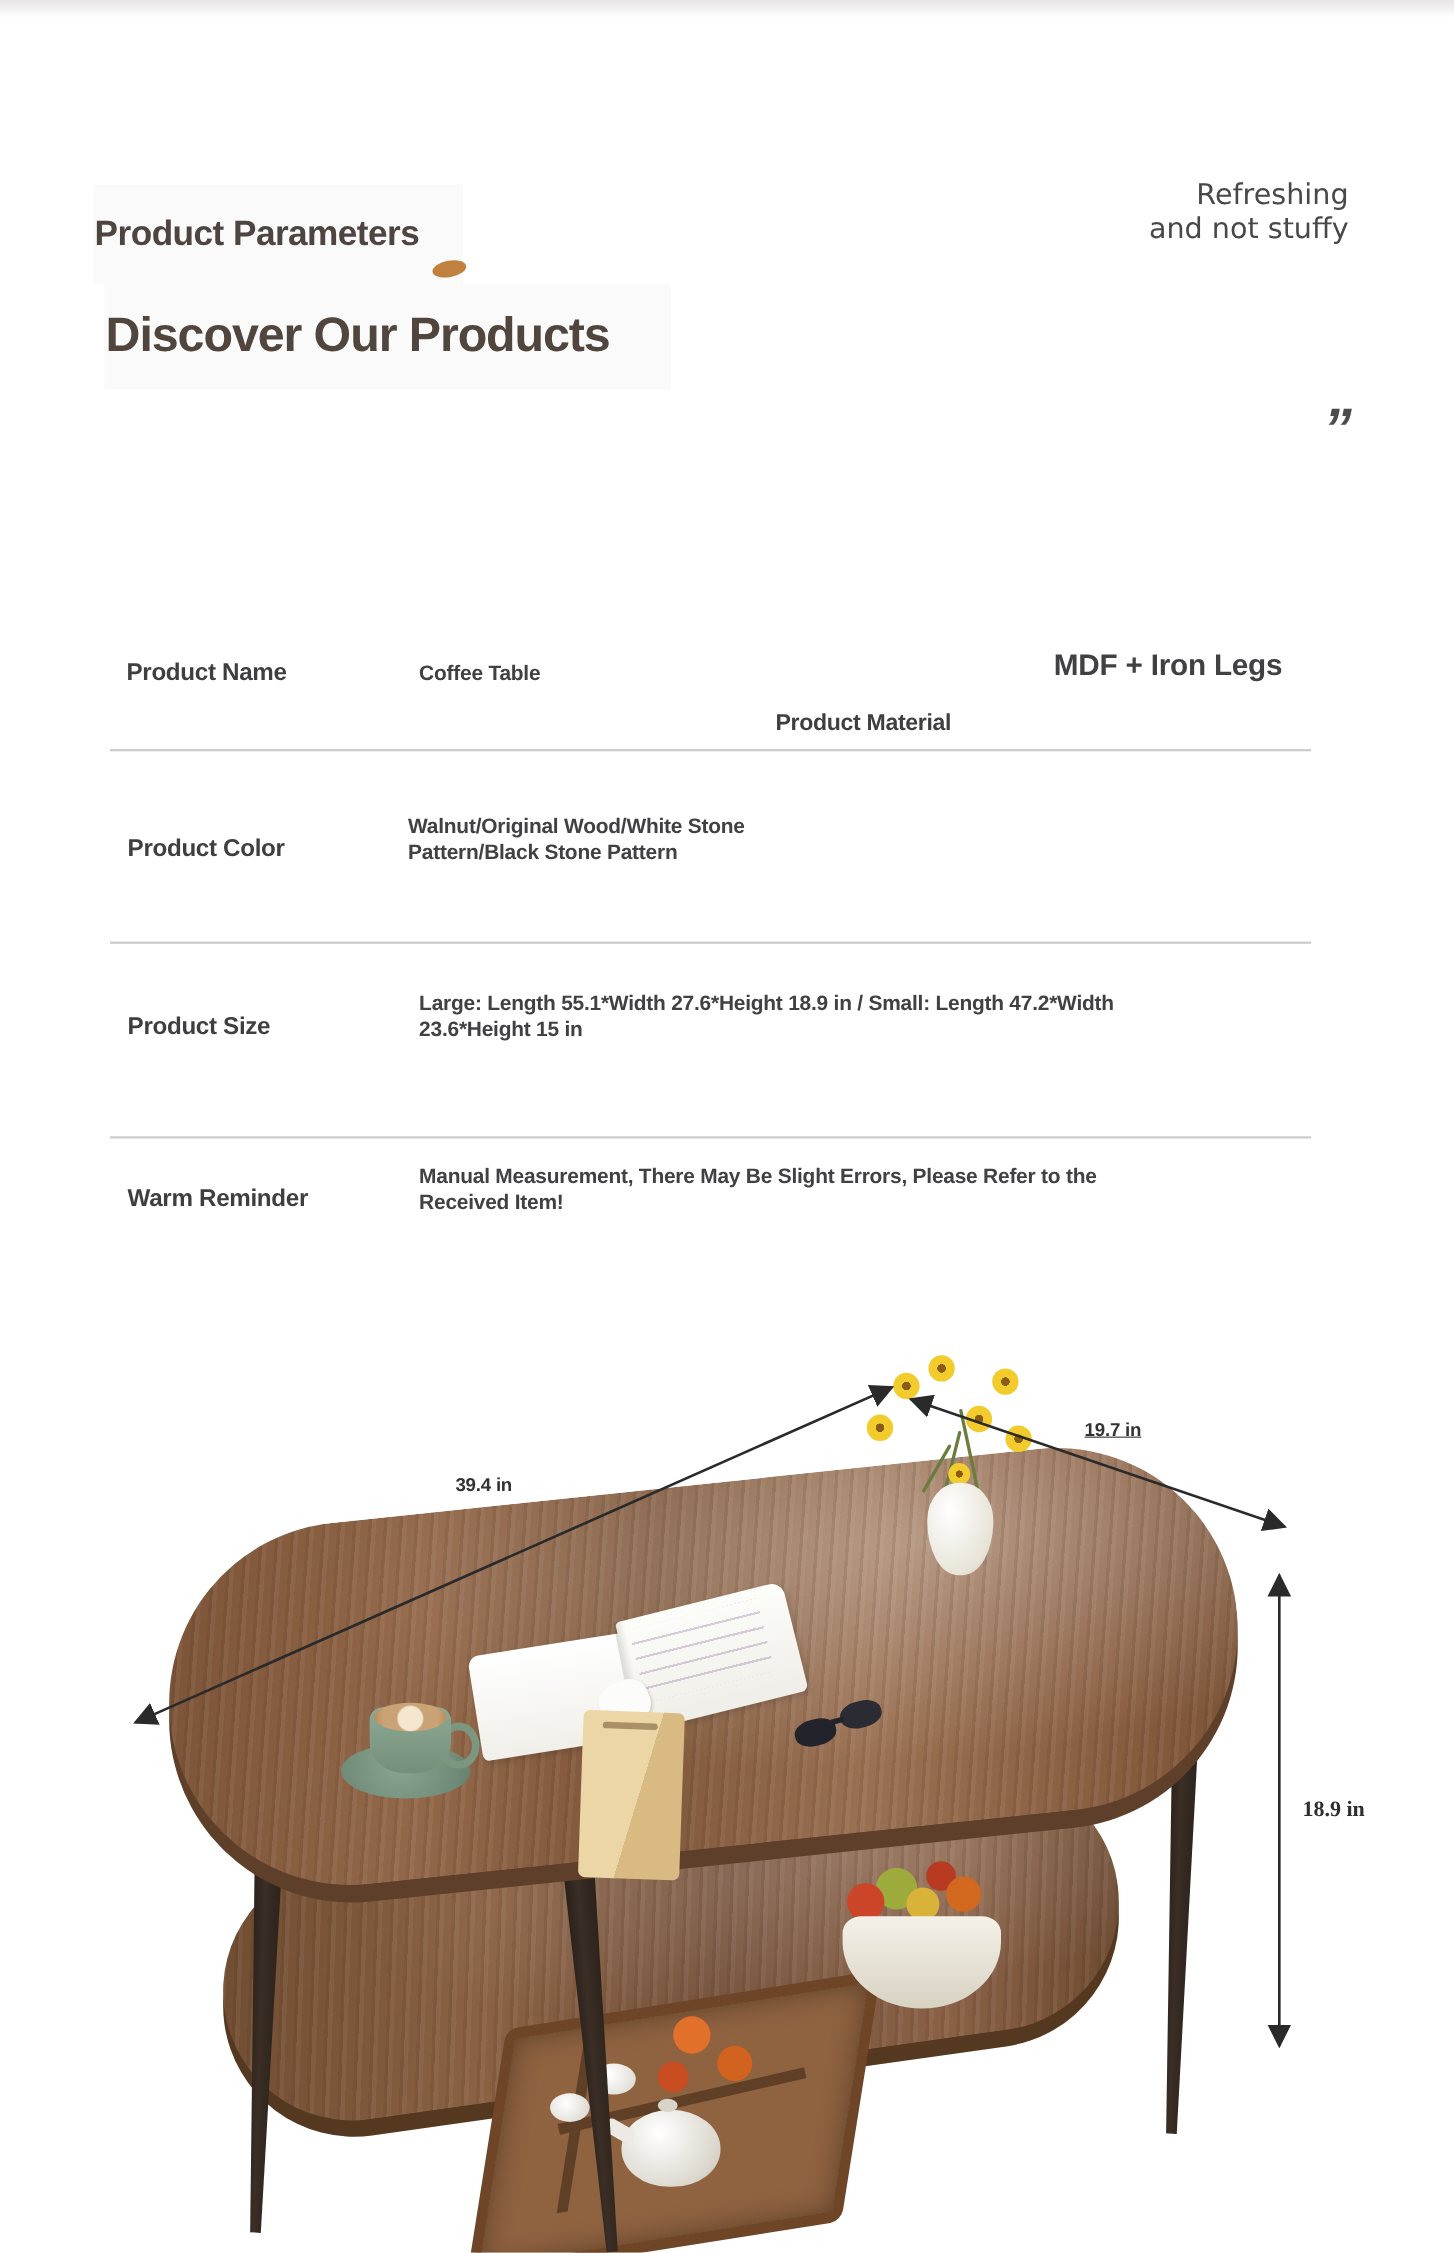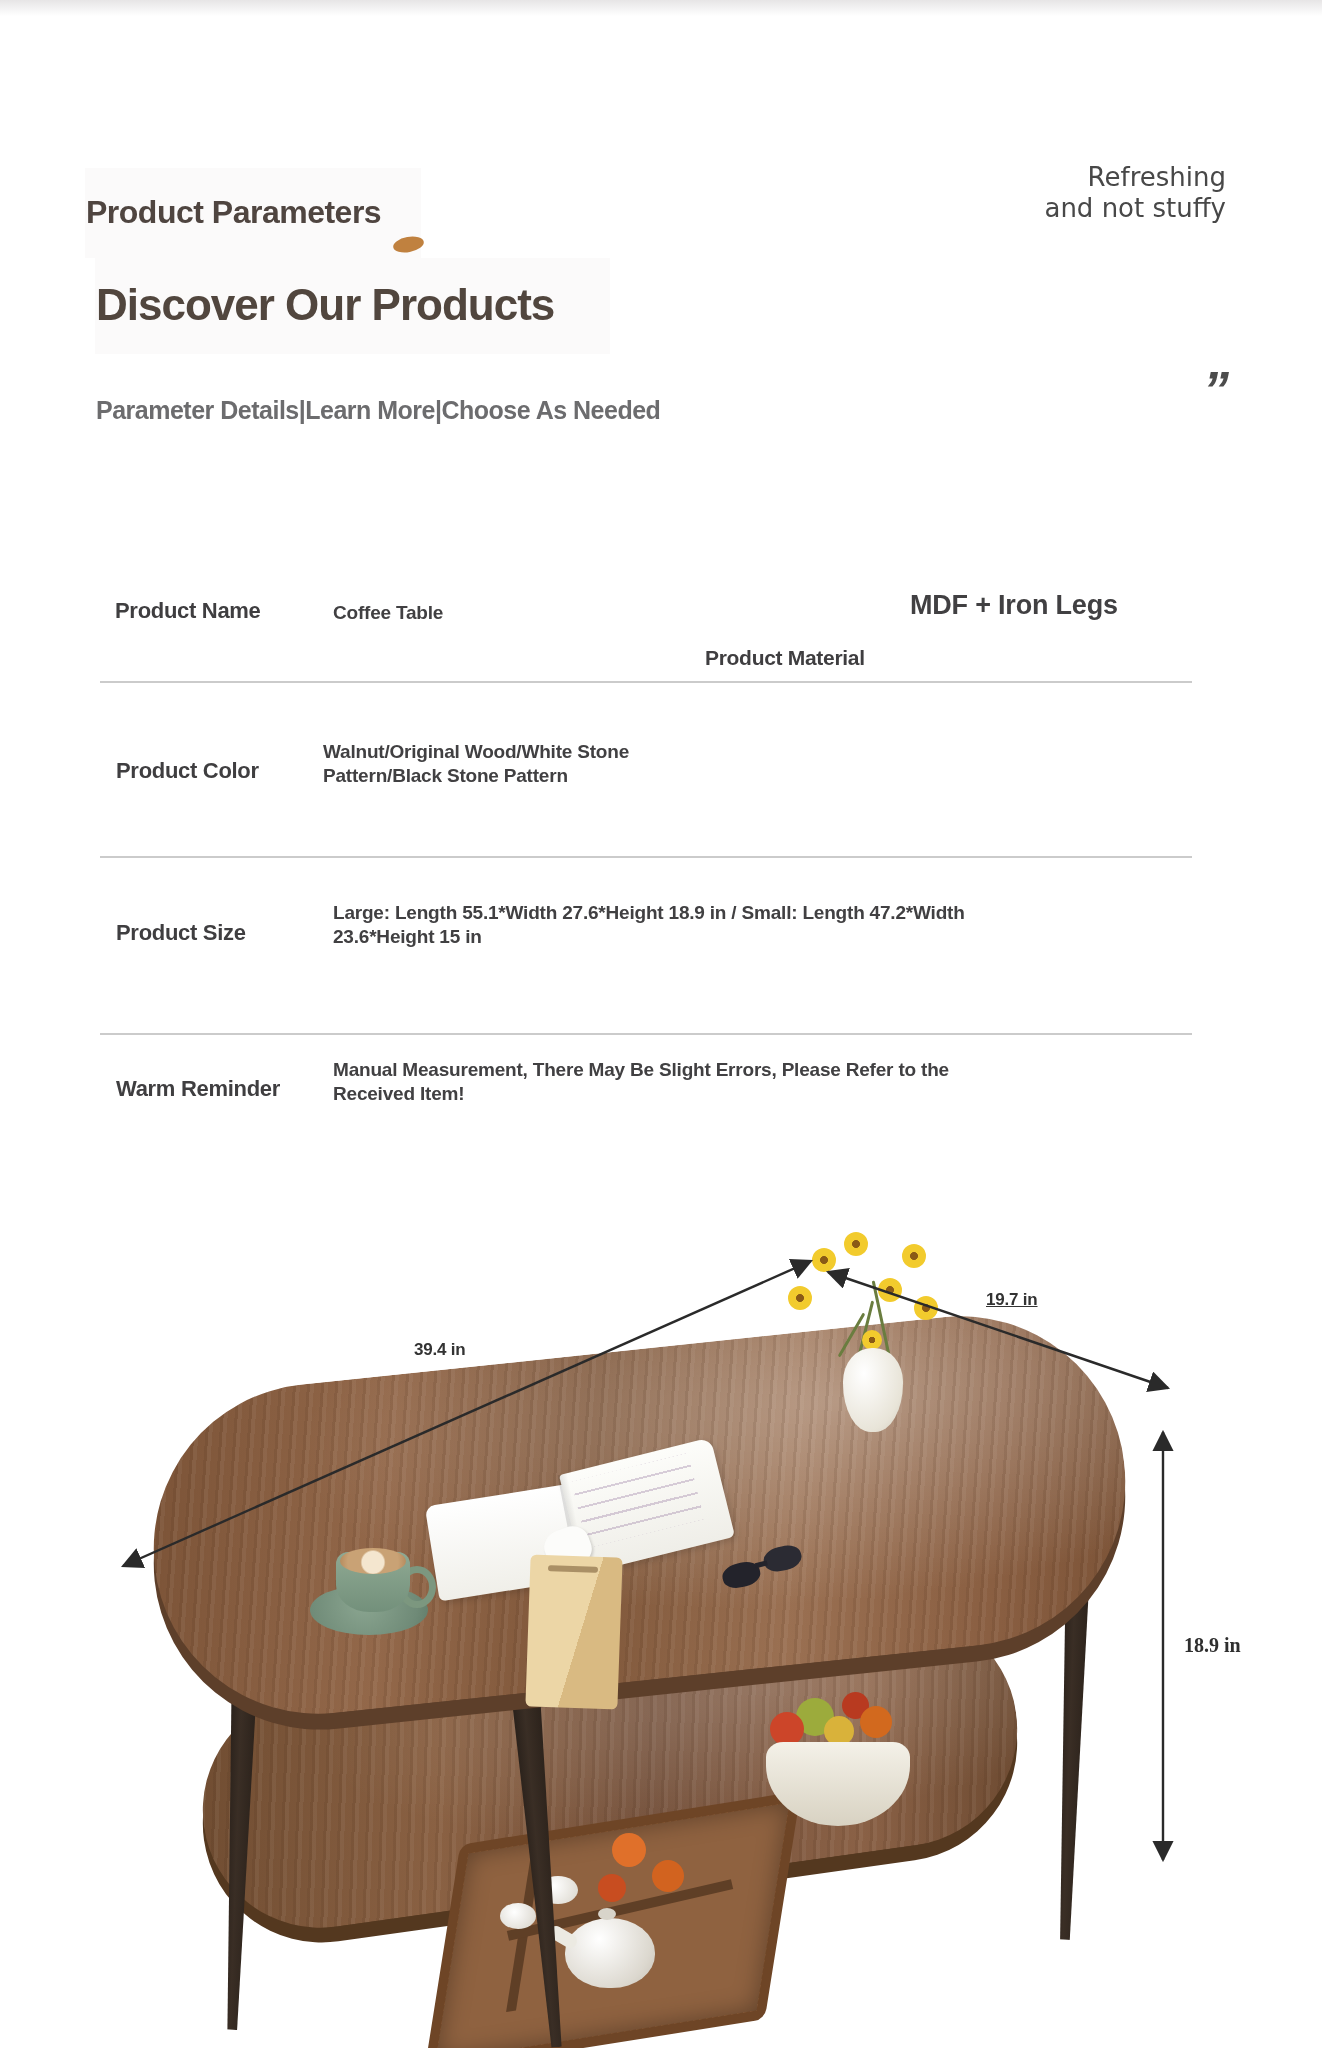--- a/index.html
+++ b/index.html
@@ -12,21 +12,21 @@
   .kicker{left:86px;top:194px;font-size:32px;font-weight:bold;color:#4f4540;letter-spacing:-0.5px;}
   .accent-oval{left:393px;top:237px;width:31px;height:15px;border-radius:50%;
                transform:rotate(-10deg);}
   .tagline{right:96px;top:162px;text-align:right;font-family:"DejaVu Sans",sans-serif;
            font-size:26px;color:#484848;line-height:1.18;}
   .title{left:96px;top:280px;font-size:44px;font-weight:bold;color:#51463e;letter-spacing:-1px;}
   .subtitle{left:96px;top:396px;font-size:25px;font-weight:bold;color:#6c6c6e;letter-spacing:-0.5px;}
   .quote{left:1203px;top:360px;font-size:52px;font-weight:bold;font-style:italic;color:#4c4c4c;}
   
   .spec-label{font-size:22px;font-weight:bold;color:#3f3e40;letter-spacing:-0.3px;}
-  .spec-value{font-size:19px;font-weight:bold;color:#414042;letter-spacing:-0.2px;line-height:1.24;}
+  .spec-value{font-size:19px;font-weight:bold;color:#414042;letter-spacing:-0.2px;line-height:1.24;margin-left:48px;}
   .divider{left:100px;width:1092px;height:2px;background:#cbcbcb;}
   
   .leg{background:linear-gradient(90deg,#1d1713,#3a2e25 45%,#241c16);
        clip-path:polygon(16% 0%,84% 0%,61% 100%,39% 100%);}
   .wood-top{background:
       radial-gradient(ellipse at 72% 22%,rgba(255,255,255,0.30),rgba(255,255,255,0) 55%),
       linear-gradient(100deg,#7a5236 0%,#93684a 25%,#7e5639 45%,#9a7052 65%,#8a5f42 85%,#7a5236 100%);}
   .wood-shelf{background:
       radial-gradient(ellipse at 70% 25%,rgba(255,255,255,0.18),rgba(255,255,255,0) 55%),
       linear-gradient(100deg,#6f4c31 0%,#8a6143 30%,#74503a 55%,#8a6146 80%,#6b4930 100%);}
@@ -48,21 +48,20 @@
   <div class="abs soft" style="left:85px;top:168px;width:336px;height:90px;"></div>
   <div class="abs soft" style="left:95px;top:258px;width:515px;height:96px;"></div>
 
   <div class="abs kicker">Product Parameters</div>
   <div class="abs accent-oval" style="background:#c0813f;"></div>
   <div class="abs tagline">
     <div>Refreshing</div>
     <div>and not stuffy</div>
   </div>
   <div class="abs title">Discover Our Products</div>
-  <div class="abs subtitle">Parameter Details|Learn More|Choose As Needed</div>
   <div class="abs quote">”</div>
 
   <div>
     <div class="abs spec-label" style="left:115px;top:598px;">Product Name</div>
     <div class="abs spec-value" style="left:333px;top:601px;">Coffee Table</div>
     <div class="abs spec-label" style="left:705px;top:598px;font-size:21px;margin-top:48px;">Product Material</div>
     <div class="abs spec-value" style="left:910px;top:589px;font-size:27px;">MDF + Iron Legs</div>
 
     <div class="abs divider" style="top:681px;"></div>
 

